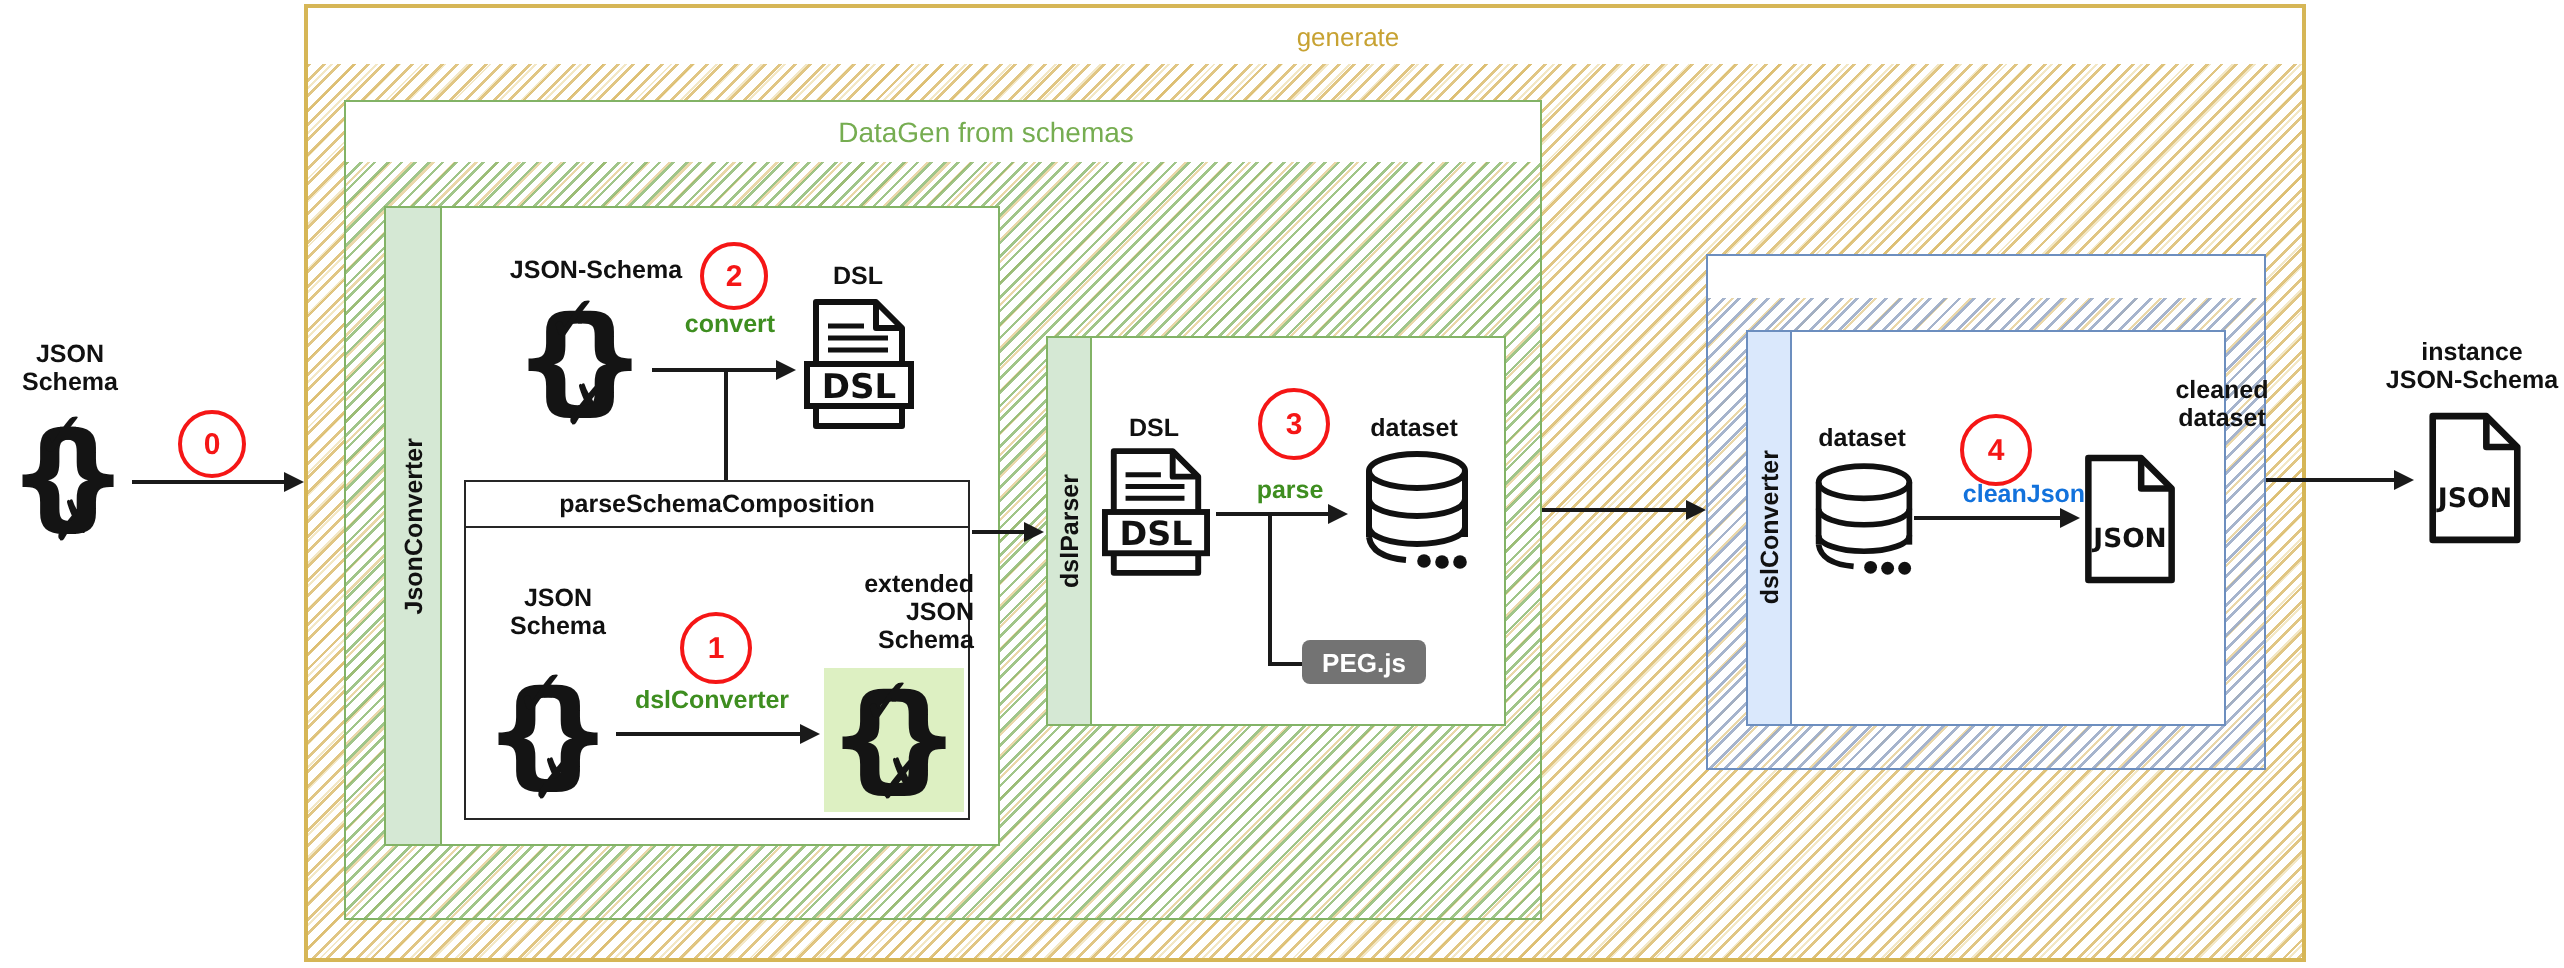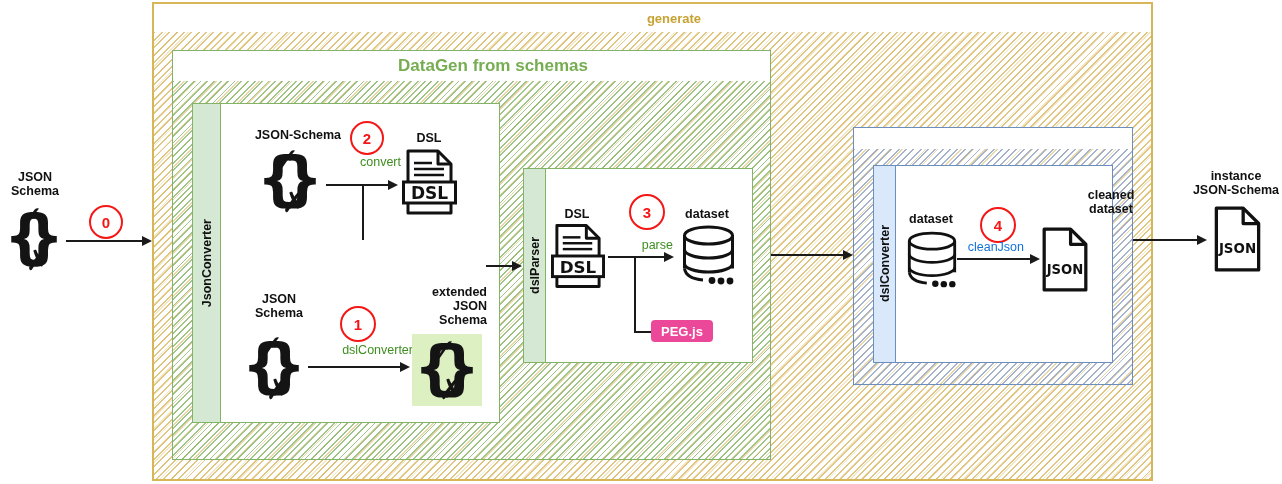--- a/index.html
+++ b/index.html
@@ -3,31 +3,31 @@
 <meta charset="utf-8">
 <style>
   html,body{margin:0;padding:0;background:#fff;}
   #stage{position:relative;width:1282px;height:484px;background:#fff;overflow:hidden;
          font-family:"Liberation Sans",sans-serif;color:#111;}
   .abs{position:absolute;box-sizing:border-box;}
 
   
   .frame{background:#fff;}
   .frame-title{display:flex;align-items:center;justify-content:center;
-               font-weight:bold;background:#fff;padding-left:43px;}
+               font-weight:normal;background:#fff;padding-left:43px;}
   .frame-body{position:absolute;left:0;right:0;bottom:0;}
 
   .gen-frame{border:2px solid #d6b656;}
   .gen-frame .frame-title{height:28px;border-bottom:2px solid #d6b656;color:#c7a232;font-size:13px;}
   .hatch-gold{background:
      repeating-linear-gradient(135deg, rgba(213,176,84,.72) 0 1.4px, transparent 1.4px 5.2px),
      repeating-linear-gradient(135deg, rgba(233,212,150,.55) 0 1px, transparent 1px 8px),#fff;}
 
   .grn-frame{border:1.6px solid #82b366;}
-  .grn-frame .frame-title{height:30px;border-bottom:1.6px solid #82b366;color:#76ad51;font-size:17px;}
+  .grn-frame .frame-title{height:30px;border-bottom:1.6px solid #82b366;color:#76ad51;font-size:14px;}
   .hatch-green{background:
      repeating-linear-gradient(135deg, rgba(134,181,104,.78) 0 1.3px, transparent 1.3px 4.8px),
      repeating-linear-gradient(135deg, rgba(213,176,84,.5) 0 1.1px, transparent 1.1px 7.6px),#fff;}
 
   .blu-frame{border:1.6px solid #6c8ebf;}
   .blu-frame .frame-title{height:21px;border-bottom:1.6px solid #6c8ebf;color:#5c85c7;font-size:13px;}
   .hatch-blue{background:
      repeating-linear-gradient(135deg, rgba(150,167,196,.85) 0 1.4px, transparent 1.4px 5.2px),
      repeating-linear-gradient(135deg, rgba(213,176,84,.5) 0 1.1px, transparent 1.1px 8.4px),#fff;}
 
@@ -40,21 +40,21 @@
   .strip.blue{background:#dae8fc;border-right:1.6px solid #6c8ebf;}
   .v-label{writing-mode:vertical-rl;transform:rotate(180deg);font-weight:bold;font-size:12.5px;
            white-space:nowrap;color:#111;}
 
   
   .psc-box{background:#fff;border:1.4px solid #262626;}
   .psc-head{height:22px;border-bottom:1.4px solid #262626;display:flex;align-items:center;
             justify-content:center;font-weight:bold;font-size:12.5px;}
 
   .lbl{position:absolute;font-weight:bold;font-size:12.5px;line-height:14px;text-align:center;color:#111;}
-  .action{position:absolute;font-weight:normal;font-size:12.5px;text-align:right;}
+  .action{position:absolute;font-weight:bold;font-size:12.5px;text-align:center;}
   .action.green{color:#3e8e20;}
   .action.blue{color:#1272dc;}
 
   .step-circle{position:absolute;width:30px;height:30px;border:2px solid #f51616;border-radius:50%;
                background:#fff;color:#f51616;font-weight:bold;font-size:15px;
                display:flex;align-items:center;justify-content:center;}
 
   .h-arrow{position:absolute;height:0;border-top:2px solid #1a1a1a;}
   .h-arrow::after{content:"";position:absolute;right:-2px;top:-6px;width:0;height:0;
                   border-left:10px solid #1a1a1a;border-top:5px solid transparent;border-bottom:5px solid transparent;}
@@ -64,21 +64,21 @@
   
   .schema-icon{position:absolute;font-family:"DejaVu Sans",sans-serif;font-weight:bold;color:#141414;}
   .schema-icon span{position:absolute;line-height:1;}
   .schema-icon .brl{left:-2px;top:50%;transform:translateY(-53%);font-size:58px;}
   .schema-icon .brr{right:-2px;top:50%;transform:translateY(-53%);font-size:58px;}
   .schema-icon .chk{left:50%;top:-2px;transform:translateX(-62%);font-size:33px;}
   .schema-icon .crs{left:50%;bottom:0;transform:translateX(-34%);font-size:29px;}
   .ext-bg{position:absolute;background:#ddf0c2;}
   .ext-bg .schema-icon{position:relative;display:block;margin:2px auto 0;}
 
-  .badge{position:absolute;background:#ec4899;border-radius:4px;color:#fff;font-weight:bold;
+  .badge{position:absolute;background:#737373;border-radius:4px;color:#fff;font-weight:bold;
          font-size:13px;display:flex;align-items:center;justify-content:center;}
 
   svg text{font-family:"DejaVu Sans",sans-serif;font-weight:bold;fill:#111;}
 </style>
 </head>
 <body>
 
 <div id="stage">
 
   <div class="abs frame gen-frame" style="left:152px;top:2px;width:1001px;height:479px;">
@@ -129,20 +129,23 @@
   <svg class="abs" style="left:402px;top:149px;" width="55" height="66" viewBox="0 0 55 66">
     <path d="M6 2 h30 l13 13 v49 h-43 z" fill="#fff" stroke="#111" stroke-width="3" stroke-linejoin="round"></path>
     <path d="M36 2 v13 h13" fill="none" stroke="#111" stroke-width="3" stroke-linejoin="round"></path>
     <line x1="12" y1="14" x2="30" y2="14" stroke="#111" stroke-width="2.5"></line>
     <line x1="12" y1="20" x2="42" y2="20" stroke="#111" stroke-width="2.5"></line>
     <line x1="12" y1="26" x2="42" y2="26" stroke="#111" stroke-width="2.5"></line>
     <rect x="1.5" y="33" width="52" height="21" fill="#fff" stroke="#111" stroke-width="3"></rect>
     <text x="27.5" y="50" font-size="17" text-anchor="middle">DSL</text>
   </svg>
 
+  <div class="abs psc-box" style="left:232px;top:240px;width:253px;height:170px;">
+    <div class="psc-head">parseSchemaComposition</div>
+  </div>
 
   <div class="lbl" style="left:238px;top:292px;width:82px;">
     <div>JSON</div>
     <div>Schema</div>
   </div>
   <div class="schema-icon" style="left:244px;top:332px;width:60px;height:72px;">
     <span class="brl">{</span>
     <span class="chk">✓</span>
     <span class="crs">✗</span>
     <span class="brr">}</span>
@@ -213,21 +216,21 @@
     <path d="M3.5 11 V44" fill="none" stroke="#111" stroke-width="3"></path>
     <path d="M51.5 11 V44" fill="none" stroke="#111" stroke-width="3"></path>
     <path d="M3.5 25 A24 8.5 0 0 0 51.5 25" fill="none" stroke="#111" stroke-width="3"></path>
     <path d="M3.5 39 A24 8.5 0 0 0 51.5 39" fill="none" stroke="#111" stroke-width="3"></path>
     <path d="M3.5 44 Q5 54 22 55.5" fill="none" stroke="#111" stroke-width="3"></path>
     <circle cx="31" cy="56" r="3.4" fill="#111"></circle>
     <circle cx="40" cy="56.5" r="3.4" fill="#111"></circle>
     <circle cx="49" cy="56.5" r="3.4" fill="#111"></circle>
   </svg>
   <div class="step-circle" style="left:980px;top:207px;width:32px;height:32px;">4</div>
-  <div class="action blue" style="left:952px;top:240px;width:72px;">cleanJson</div>
+  <div class="action blue" style="left:976px;top:240px;width:72px;">cleanJson</div>
   <div class="h-arrow" style="left:957px;top:258px;width:81px;"></div>
   <div class="lbl" style="left:1076px;top:188px;width:70px;">
     <div>cleaned</div>
     <div>dataset</div>
   </div>
   <svg class="abs" style="left:1041px;top:227px;" width="48" height="65" viewBox="0 0 47 64">
     <path d="M3 2 h26 l15 15 v45 h-41 z" fill="#fff" stroke="#111" stroke-width="3.2" stroke-linejoin="round"></path>
     <path d="M29 2 v15 h15" fill="none" stroke="#111" stroke-width="3.2" stroke-linejoin="round"></path>
     <text x="23.5" y="46" font-size="13" text-anchor="middle">JSON</text>
   </svg>

